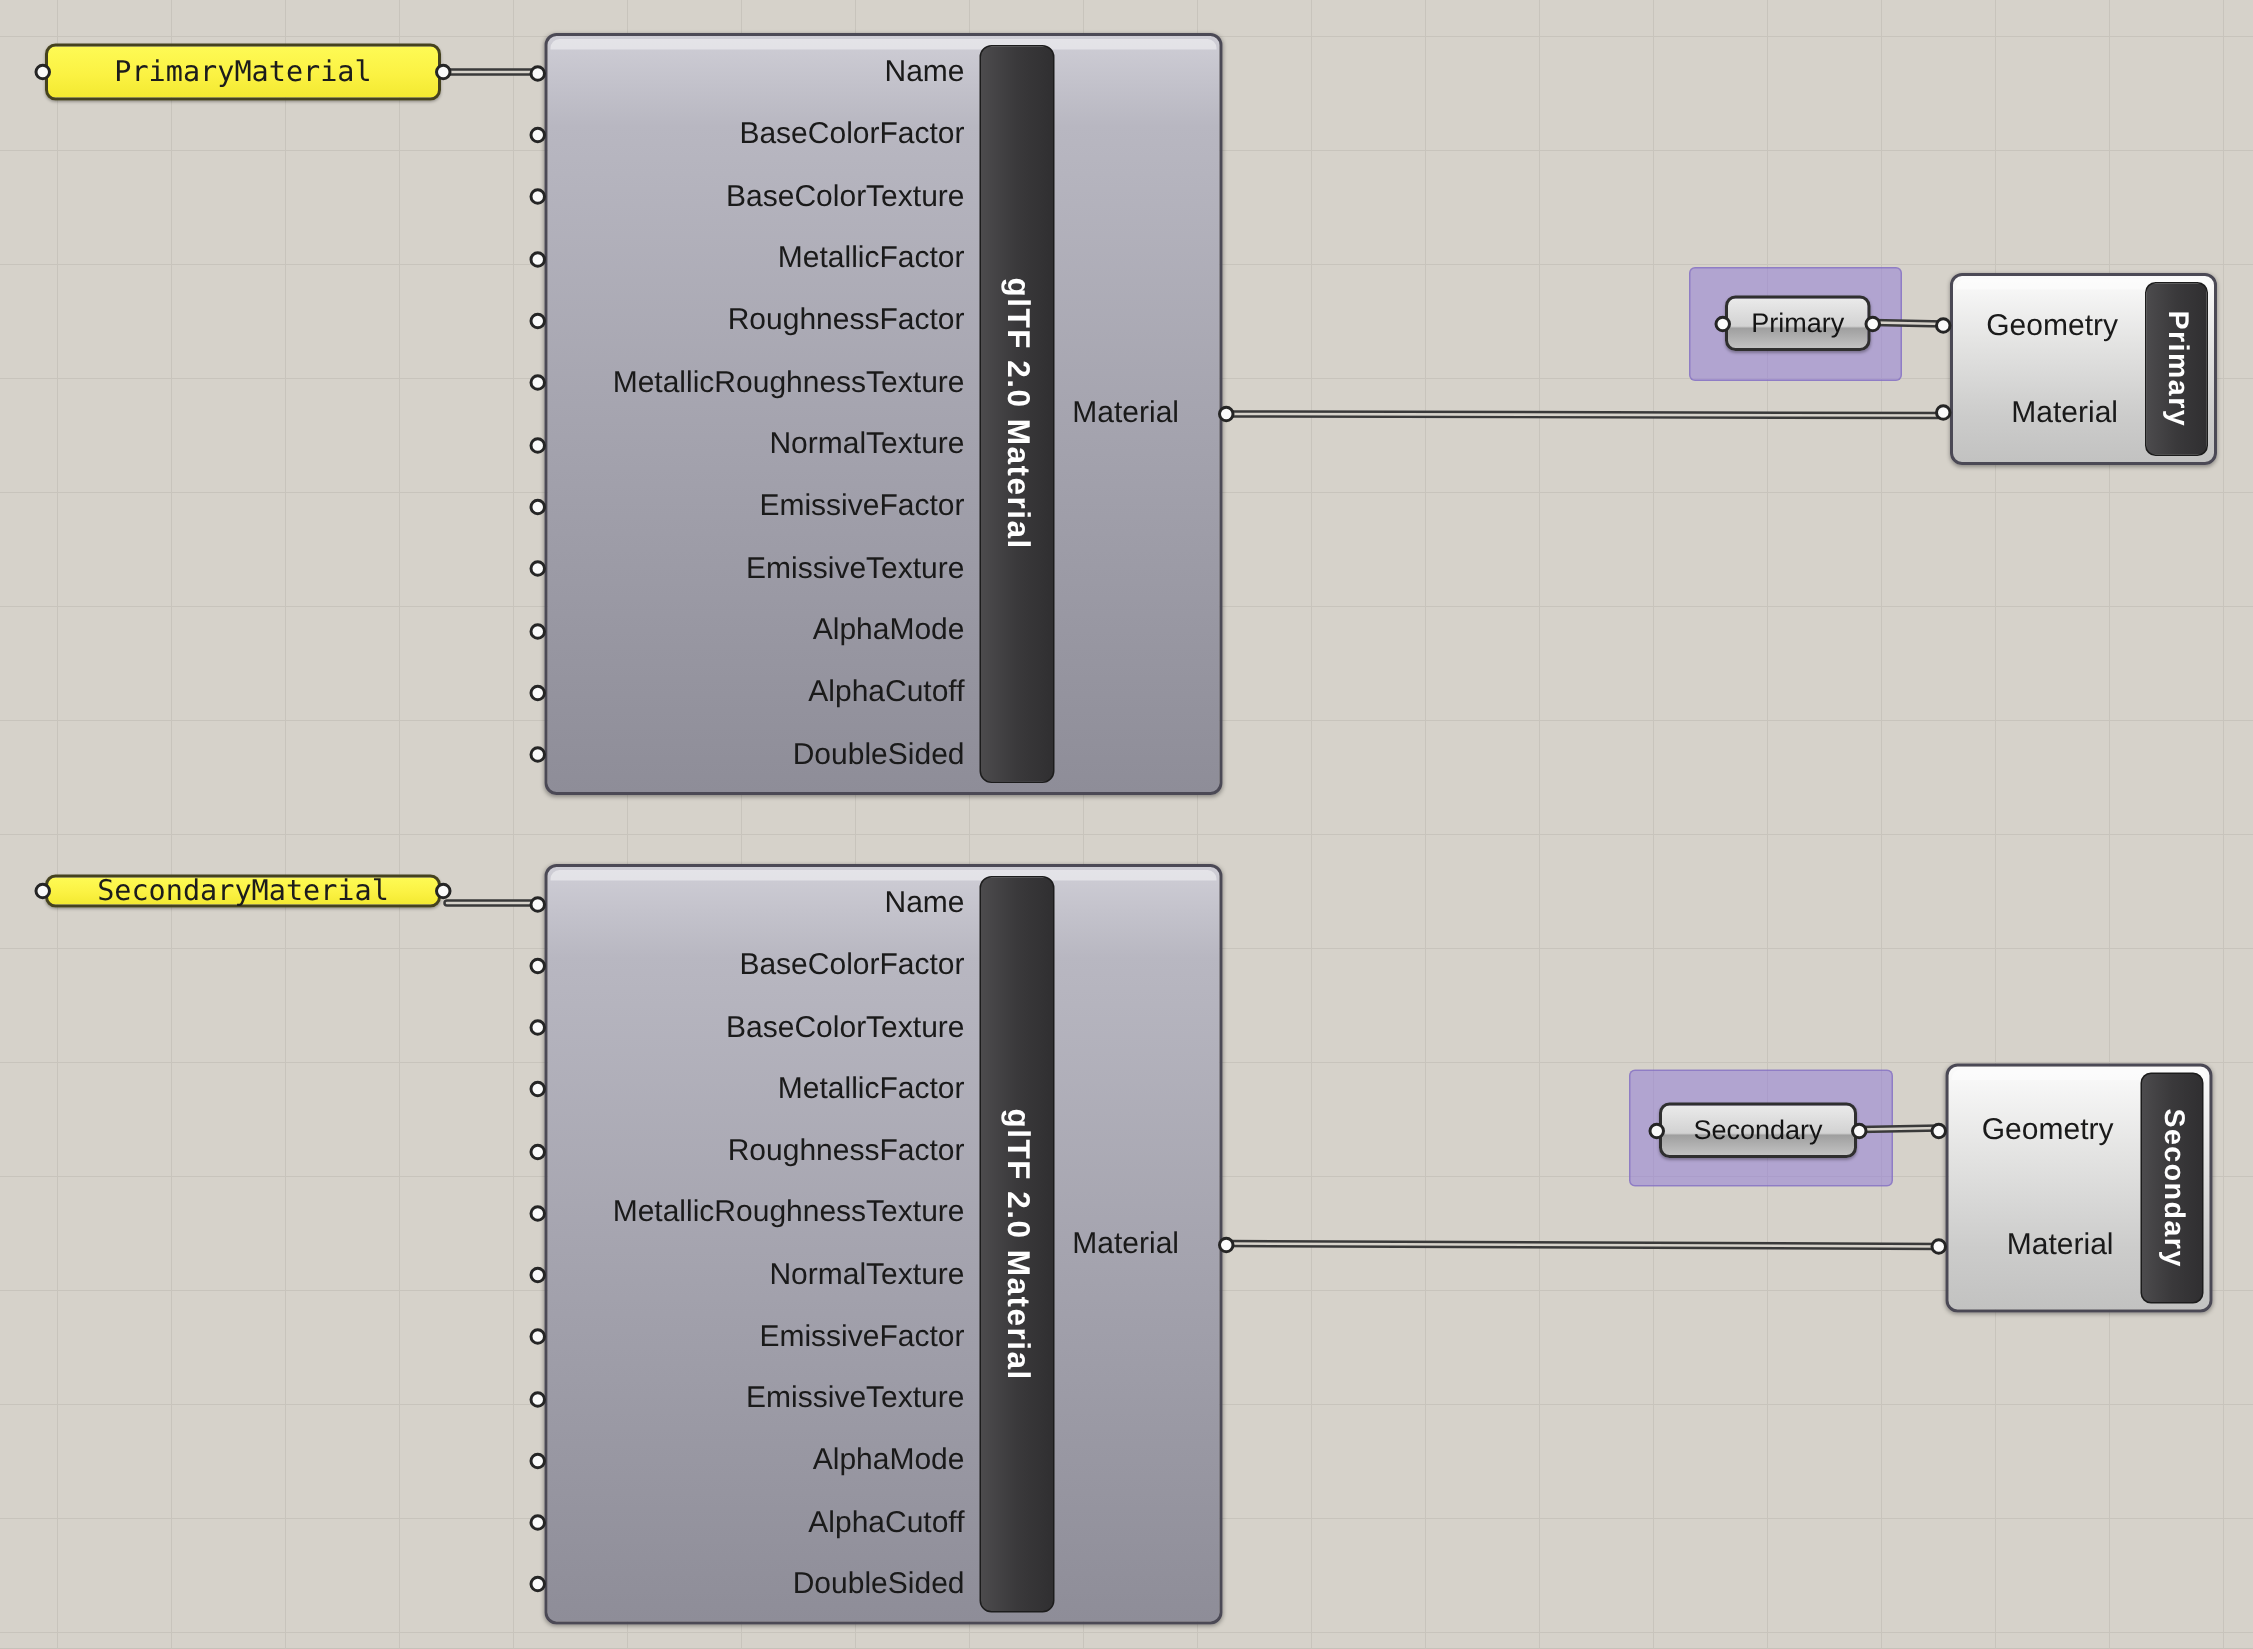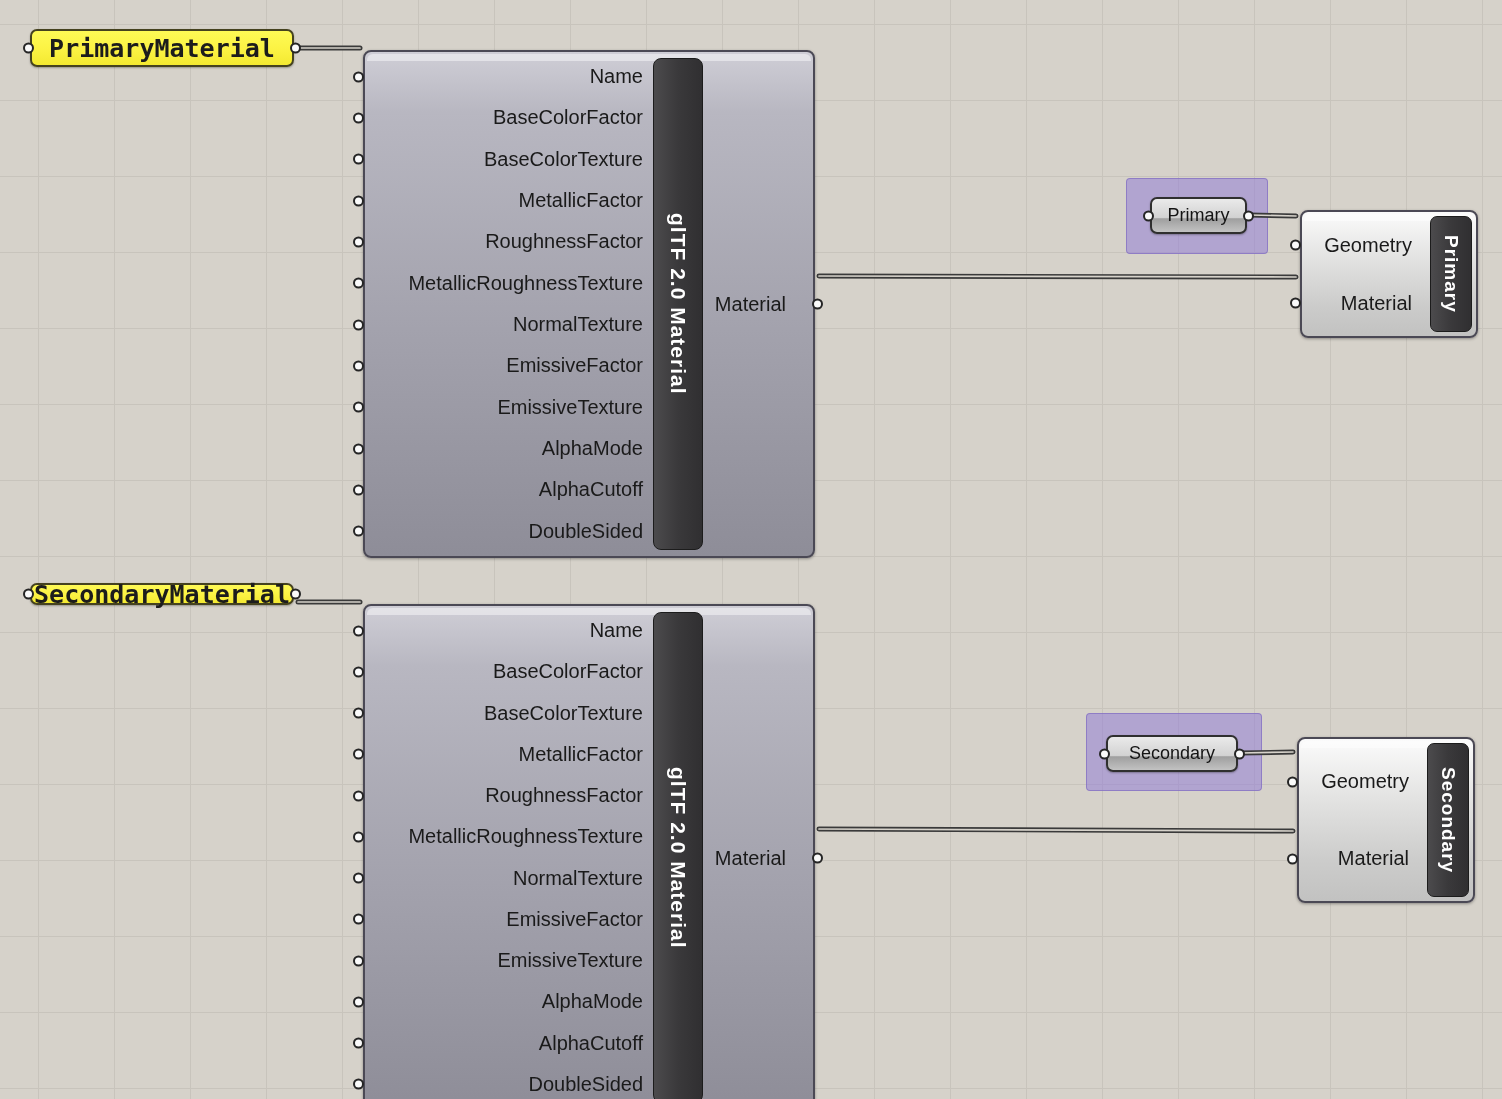--- a/index.html
+++ b/index.html
@@ -39,26 +39,25 @@
   }
 
   .panel {
     position: absolute;
     z-index: 4;
     background: linear-gradient(180deg, #fefa55 0%, #fbf243 55%, #f3e931 100%);
     border: 2px solid #45421f;
     border-radius: 7px;
     display: flex; align-items: center; justify-content: center;
     font-family: "DejaVu Sans Mono", monospace;
-    font-size: 25px; color: #1c1c1c;
+    font-size: 19px; color: #1c1c1c;
     box-shadow: 0 1px 2px rgba(0,0,0,0.3);
-    font-weight: bold;
-  }
-
-  .comp { position: absolute; z-index: 3; border: 2px solid #4b4955; border-radius: 8px; margin-top: 28px; }
+  }
+
+  .comp { position: absolute; z-index: 3; border: 2px solid #4b4955; border-radius: 8px; }
   .comp::before {
     content: ""; position: absolute; left: 2px; right: 2px; top: 2px; height: 7px;
     background: rgba(255,255,255,0.45); border-radius: 6px 6px 0 0; pointer-events: none;
   }
   .gltf {
     background: linear-gradient(180deg, #cfced6 0%, #b8b7c1 12%, #a3a2ad 55%, #8e8d98 100%);
     box-shadow: 0 1px 3px rgba(0,0,0,0.35);
   }
   .bake {
     background: linear-gradient(180deg, #fbfbfb 0%, #e4e4e3 35%, #cccccb 75%, #c2c2c1 100%);

